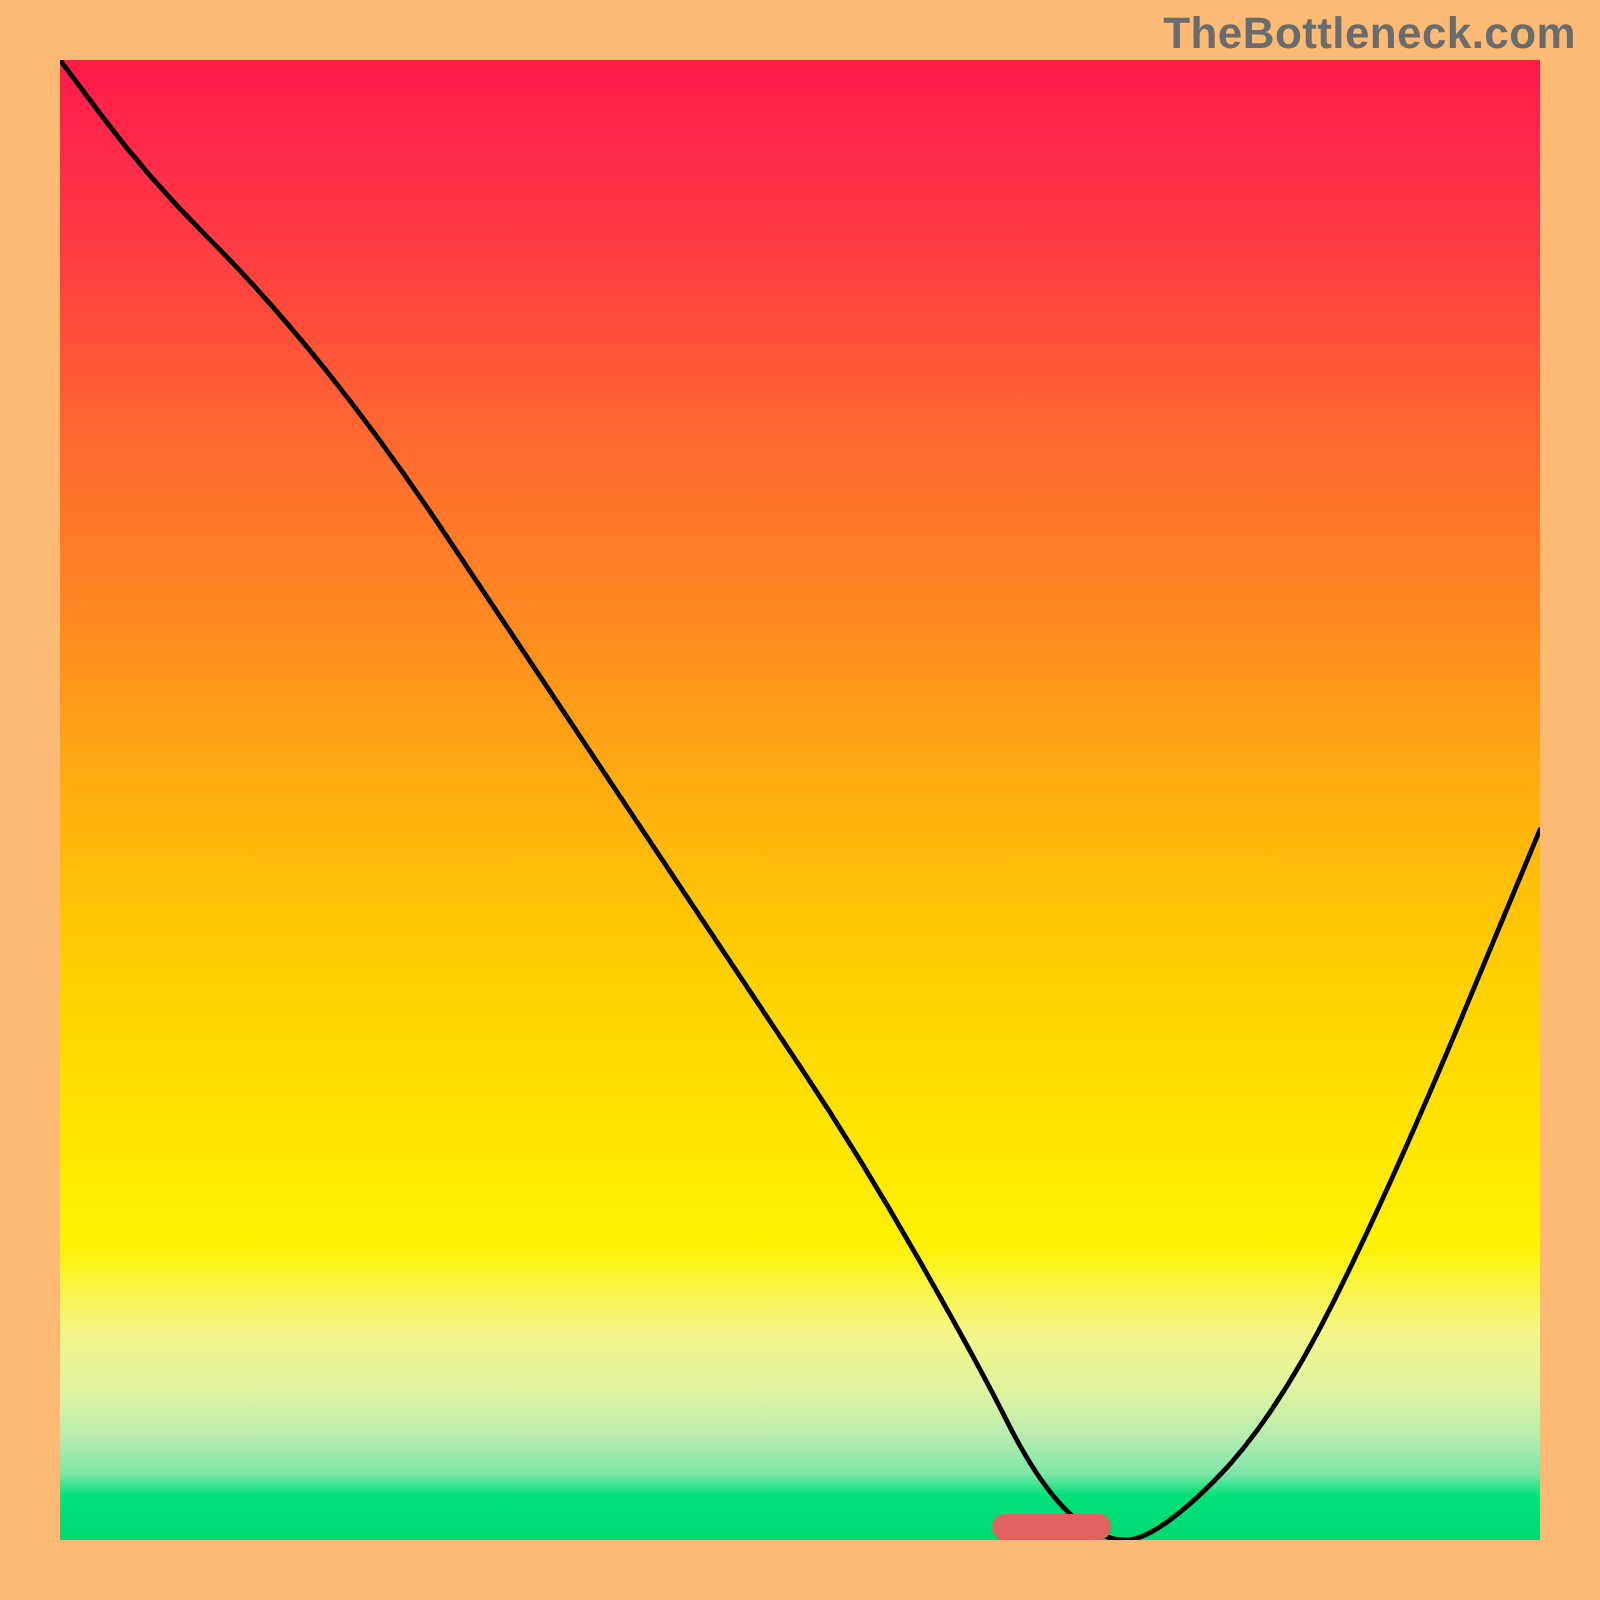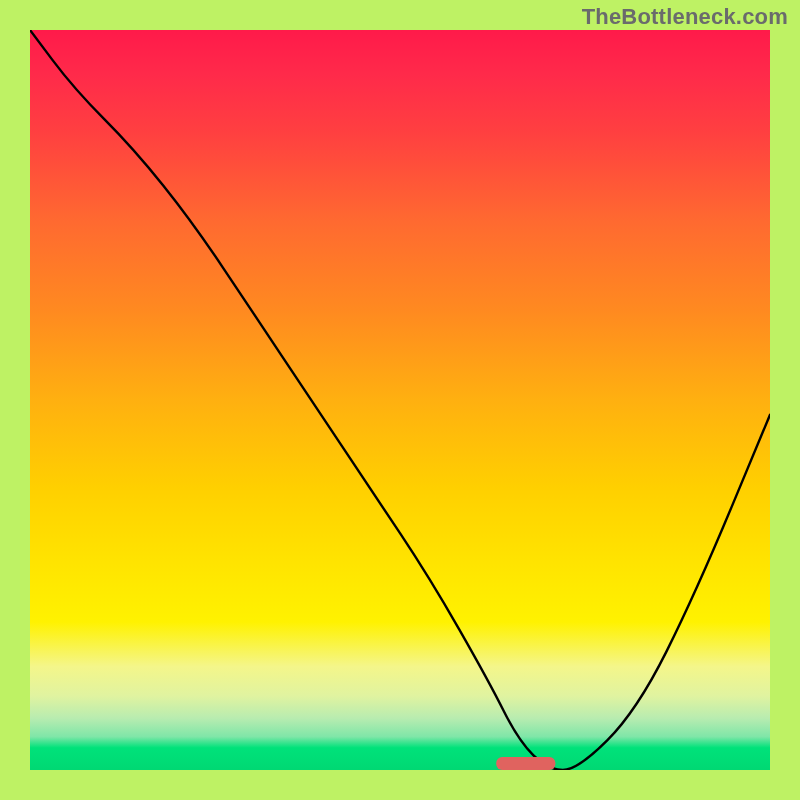--- a/index.html
+++ b/index.html
@@ -8,21 +8,21 @@
     width: 800px;
     height: 800px;
     background: #000;
     overflow: hidden;
     font-family: Arial, Helvetica, sans-serif;
   }
   .frame {
     position: relative;
     width: 800px;
     height: 800px;
-    background: #bef264;
+    background: #fdba74;
   }
   .watermark {
     position: absolute;
     top: 4px;
     right: 12px;
     color: #6a6b6c;
     font-size: 22px;
     font-weight: 600;
     z-index: 10;
     letter-spacing: 0.2px;

